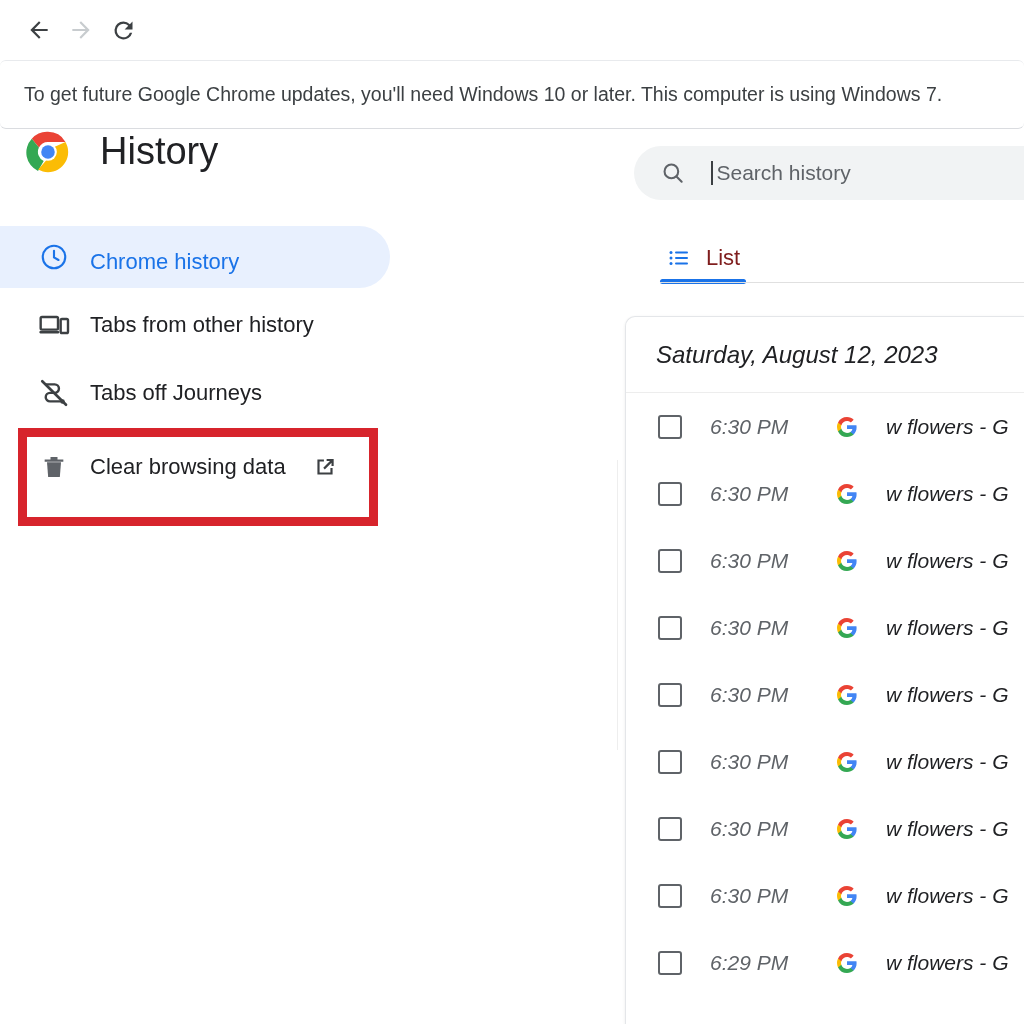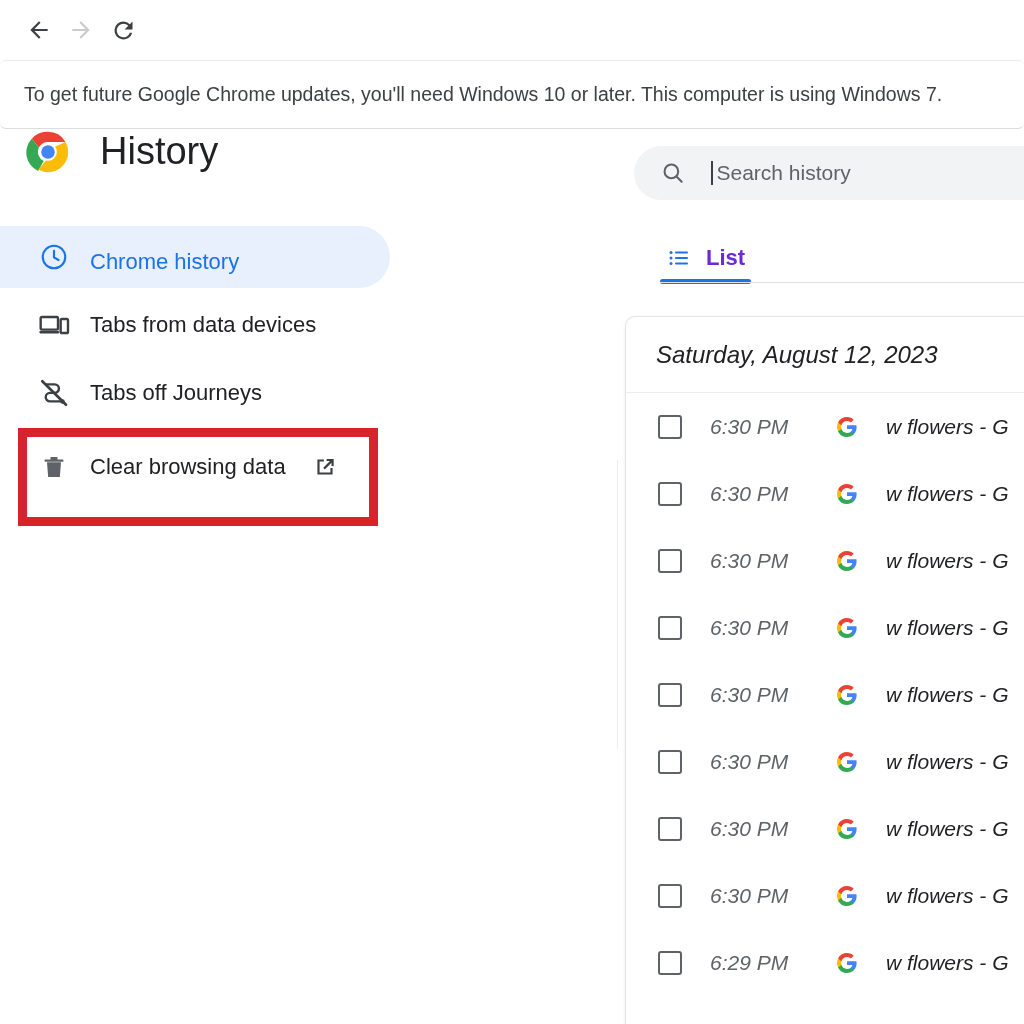--- a/index.html
+++ b/index.html
@@ -239,21 +239,21 @@
   }
   .tab .tab-icon {
     width: 26px; height: 26px; flex: none;
     display: flex; align-items: center; justify-content: center;
   }
   .tab .tab-label {
     margin-left: 14px;
     font-size: 22px;
     white-space: nowrap;
   }
-  #tab-list .tab-label { color: #6d28d9; font-weight: 700; }
+  #tab-list .tab-label { color: #7f1d1d; font-weight: 400; }
   #tab-list-underline {
     position: absolute;
     left: 0; bottom: 0;
     width: 100%;
     height: 5px;
     background: #1a73e8;
     border-radius: 3px;
   }
   #tab-journeys { margin-left: 52px; }
   #tab-journeys .tab-label { color: #5f6368; }
@@ -413,21 +413,21 @@
     </div>
 
     <div class="nav-item" id="nav-tabs-other-devices">
       <span class="nav-icon">
         <svg width="32" height="32" viewBox="0 0 24 24">
           <rect x="2" y="6" width="13" height="9.5" rx="1" fill="none" stroke="#3c4043" stroke-width="1.8"></rect>
           <rect x="1" y="16.5" width="15" height="1.8" rx="0.8" fill="#3c4043"></rect>
           <rect x="17" y="7.5" width="5.5" height="10.5" rx="1" fill="none" stroke="#3c4043" stroke-width="1.8"></rect>
         </svg>
       </span>
-      <span class="nav-label">Tabs from data devices</span>
+      <span class="nav-label">Tabs from other history</span>
     </div>
 
     <div class="nav-item" id="nav-turn-off-journeys">
       <span class="nav-icon">
         <svg width="32" height="32" viewBox="0 0 24 24">
           <path d="M6 5.5h6.5a3.2 3.2 0 0 1 0 6.4H9a3.2 3.2 0 0 0 0 6.4h7.5" fill="none" stroke="#3c4043" stroke-width="1.8" stroke-linecap="round"></path>
           <circle cx="18.4" cy="18.3" r="1.7" fill="#3c4043"></circle>
           <path d="M3.2 3.2L21 20.8" stroke="#3c4043" stroke-width="2" stroke-linecap="round"></path>
         </svg>
       </span>

